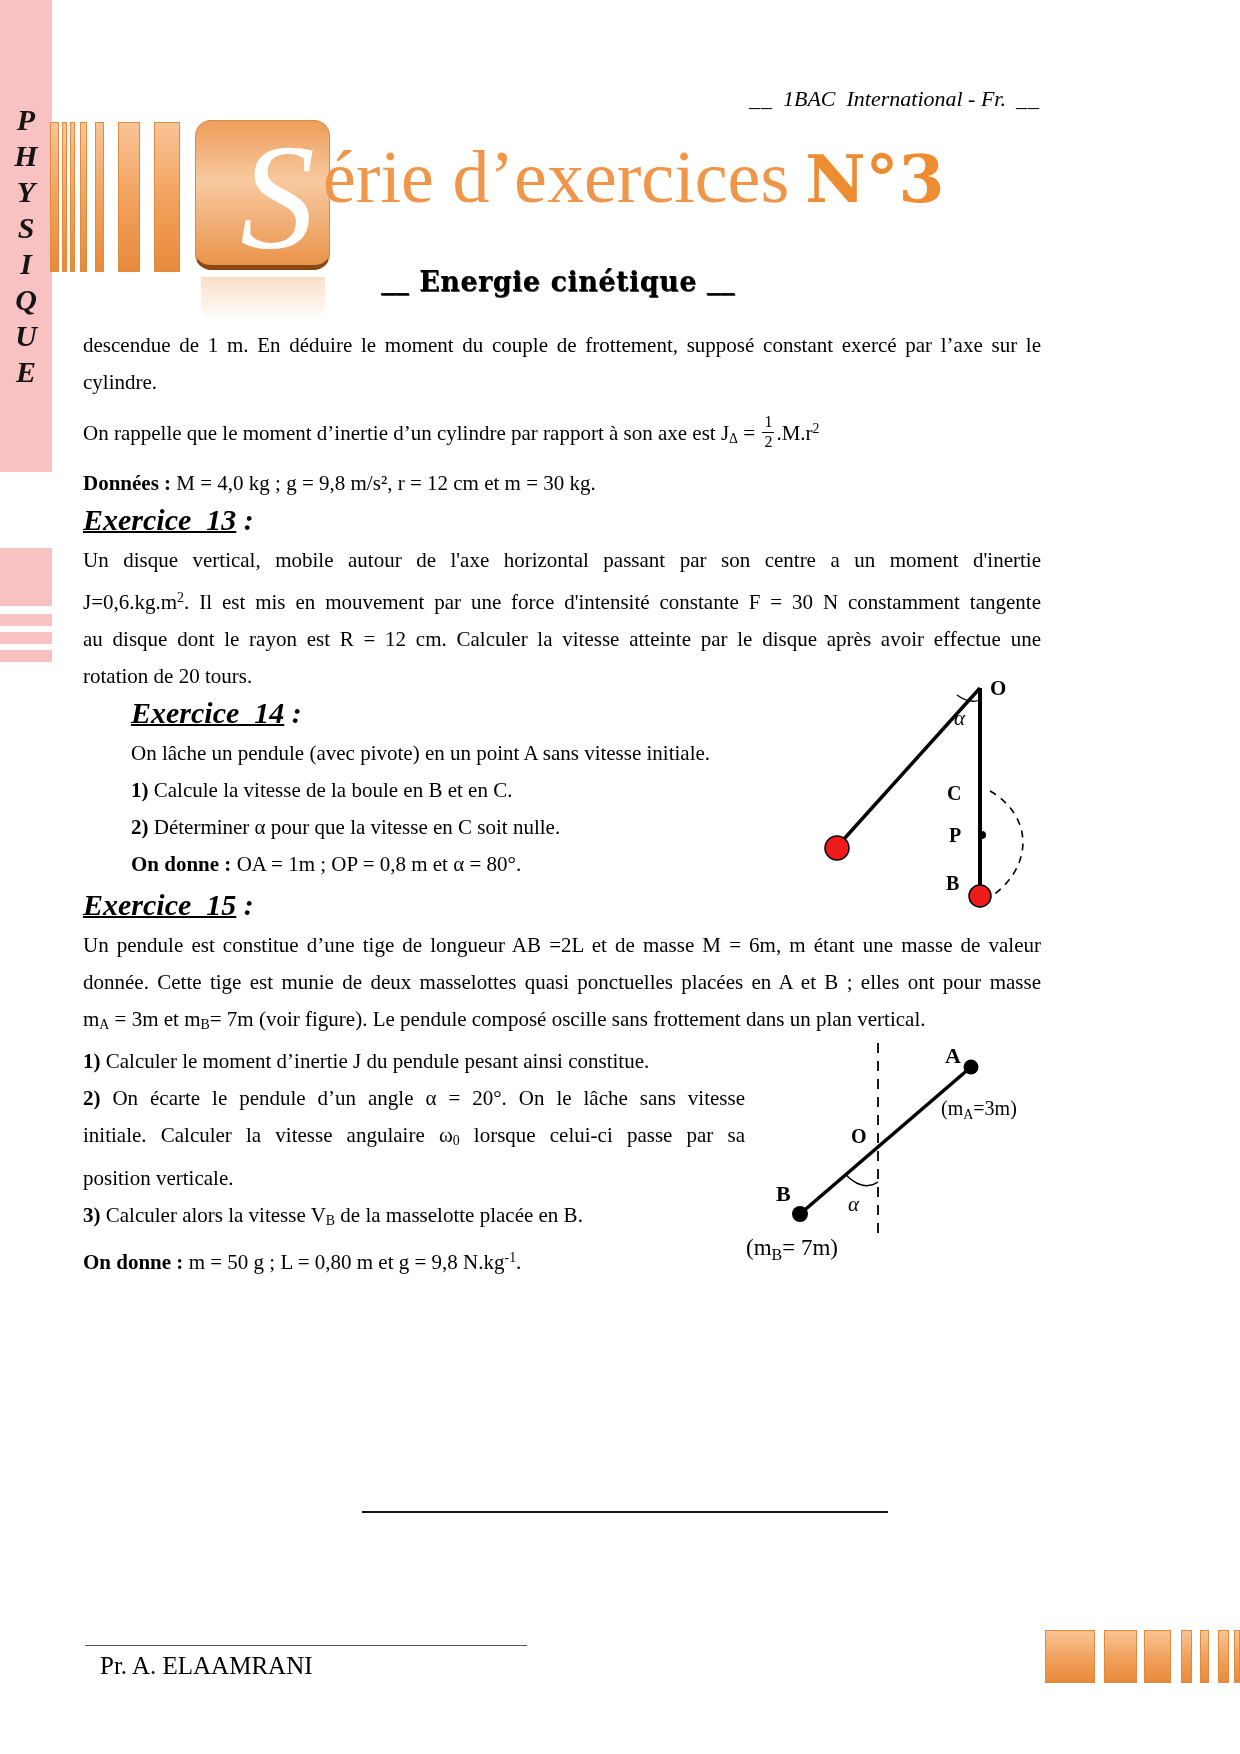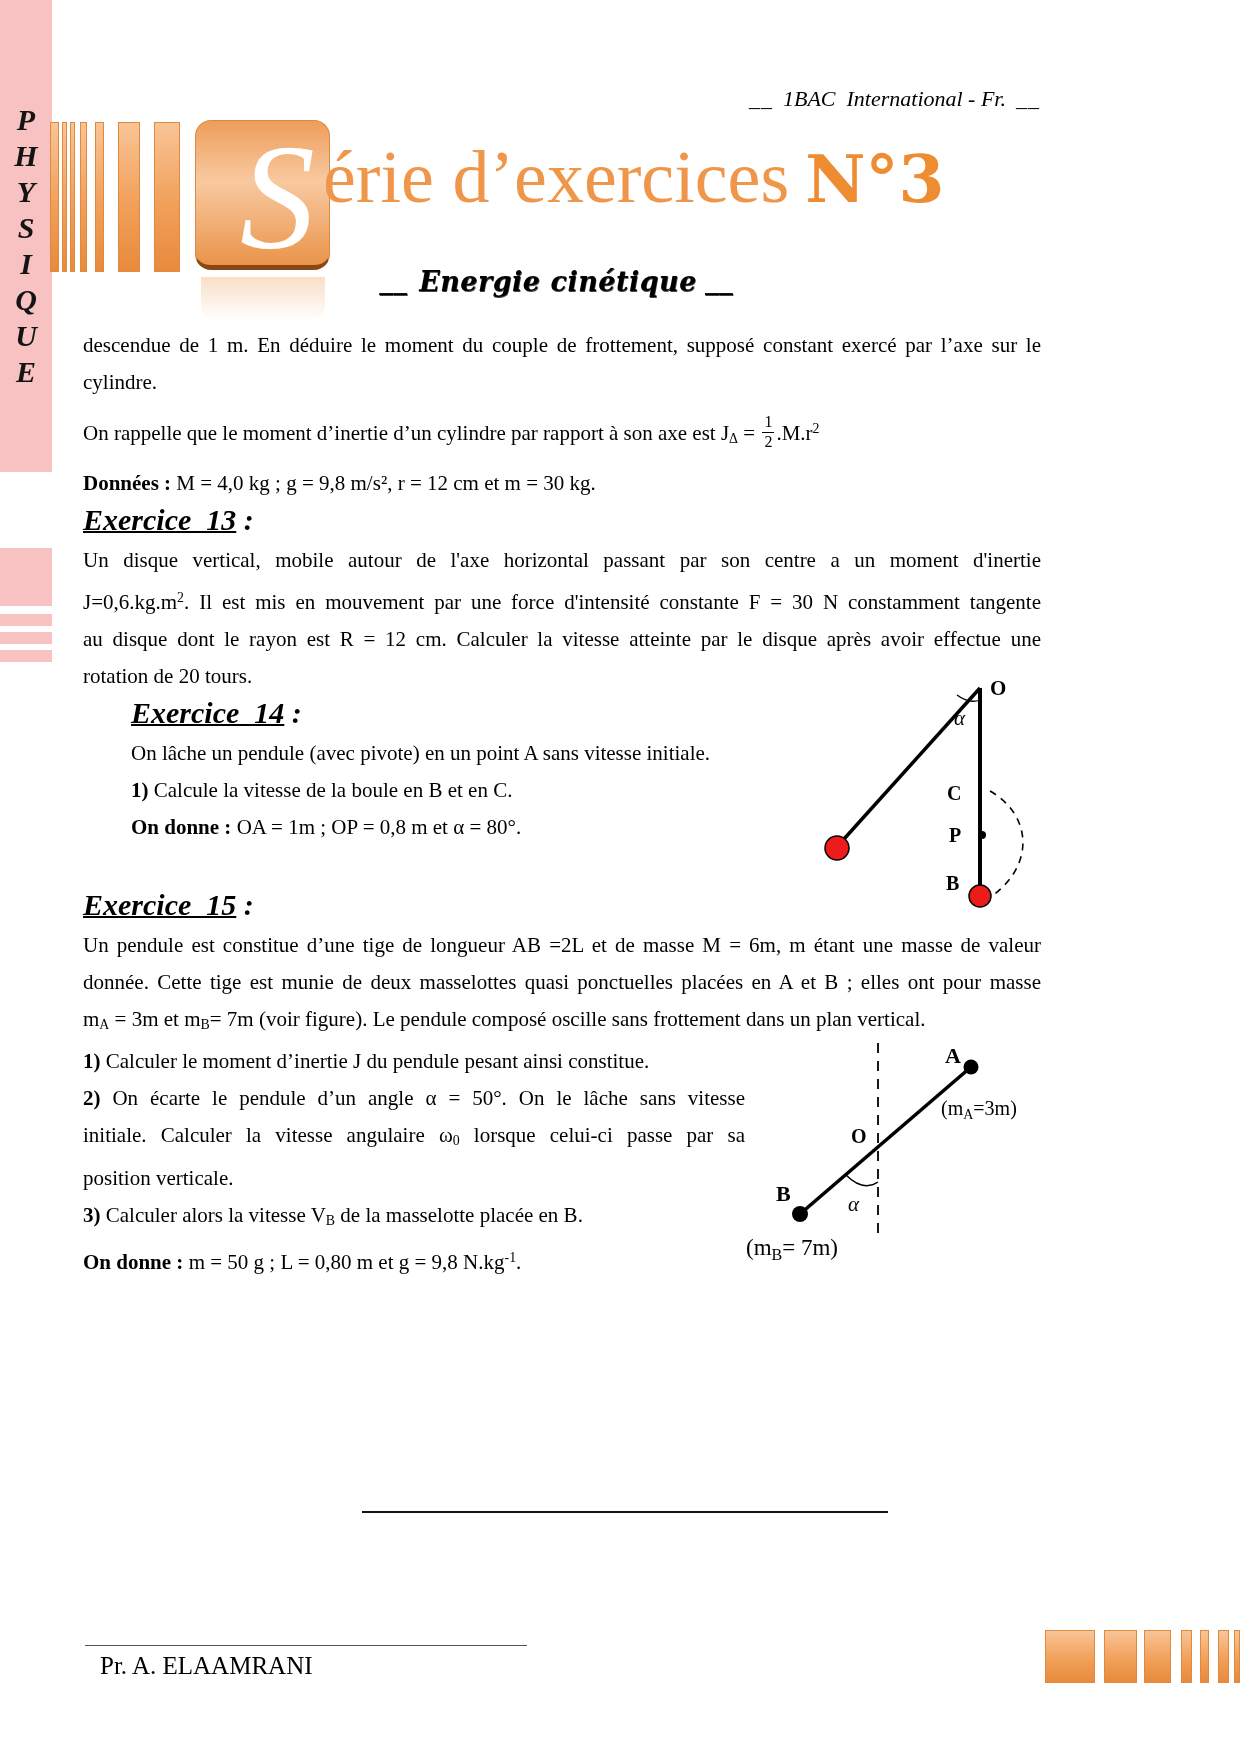--- a/index.html
+++ b/index.html
@@ -28,21 +28,21 @@
   .title-num{font-size:66px;color:#ee8c31;font-weight:bold;font-family:"DejaVu Serif",serif;
         margin-left:16px;}
   
   .hdr{position:absolute;left:600px;top:60px;width:450px;text-align:right;font-style:italic;
         font-size:22px;white-space:pre-wrap;}
   .hdr .u{}
   .hdr .dash{letter-spacing:1px;margin:0 10px;}
   
   .subtitle{position:absolute;left:198px;top:266px;width:720px;text-align:center;font-size:27px;
         font-weight:bold;font-family:"DejaVu Serif",serif;letter-spacing:0.5px;
-        text-shadow:0.6px 0.6px 0 #444;font-style:italic;}
+        text-shadow:0.6px 0.6px 0 #444;}
   .subtitle .dash{margin:0 10px;font-family:"Liberation Serif",serif;}
   
   .block{position:absolute;left:83px;width:958px;font-size:21px;}
   .line{line-height:37px;}
   .jline{text-align:justify;text-align-last:justify;}
   .b{font-weight:bold;}
   .sub{font-size:66%;vertical-align:-0.25em;}
   .sup{font-size:66%;vertical-align:0.5em;}
   .exh{font-size:30px;font-weight:bold;font-style:italic;height:34px;margin-bottom:5px;
         white-space:pre-wrap;}
@@ -123,20 +123,21 @@
     <div class="line jline"><span>Un disque vertical, mobile autour de l'axe horizontal passant par son centre a un moment d'inertie</span></div>
     <div class="line jline"><span>J=0,6.kg.m</span><span class="sup">2</span><span>. Il est mis en mouvement par une force d'intensité constante F = 30 N constamment tangente</span></div>
     <div class="line jline"><span>au disque dont le rayon est R = 12 cm. Calculer la vitesse atteinte par le disque après avoir effectue une</span></div>
     <div class="line"><span>rotation de 20 tours.</span></div>
   </div>
 
   <div class="block" style="top:696px;margin-left:48px;">
     <div class="exh"><span class="u">Exercice  14</span><span> :</span></div>
     <div class="line"><span>On lâche un pendule (avec pivote) en un point A sans vitesse initiale.</span></div>
     <div class="line"><span class="b">1)</span><span> Calcule la vitesse de la boule en B et en C.</span></div>
+    <div class="line"><span class="b">2)</span><span> Déterminer α pour que la vitesse en C soit nulle.</span></div>
     <div class="line"><span class="b">On donne :</span><span> OA = 1m ; OP = 0,8 m et α = 80°.</span></div>
   </div>
 
   <svg class="fig" style="left:808px;top:665px;" width="255" height="255" viewBox="0 0 255 255">
     <line x1="172" y1="23" x2="172" y2="233" stroke="#000" stroke-width="4"></line>
     <line x1="172" y1="23" x2="36" y2="174" stroke="#000" stroke-width="3.5"></line>
     <path d="M 149,30 Q 161,39 172,35" stroke="#000" stroke-width="1.3" fill="none"></path>
     <path d="M 182,126 C 224,150 227,200 184,231" stroke="#000" stroke-width="1.6" fill="none" stroke-dasharray="7 6"></path>
     <circle cx="29" cy="183" r="12" fill="#ee1b1b" stroke="#000" stroke-width="1.5"></circle>
     <circle cx="172" cy="231" r="11" fill="#ee1b1b" stroke="#000" stroke-width="1.5"></circle>
@@ -148,21 +149,21 @@
     <text x="138" y="225" font-size="20" class="svgb">B</text>
   </svg>
 
   <div class="block" style="top:888px;">
     <div class="exh"><span class="u">Exercice  15</span><span> :</span></div>
     <div class="line jline"><span>Un pendule est constitue d’une tige de longueur AB =2L et de masse M = 6m, m étant une masse de valeur</span></div>
     <div class="line jline"><span>donnée. Cette tige est munie de deux masselottes quasi ponctuelles placées en A et B ; elles ont pour masse</span></div>
     <div class="line"><span>m</span><span class="sub">A</span><span> = 3m et m</span><span class="sub">B</span><span>= 7m (voir figure). Le pendule composé oscille sans frottement dans un plan vertical.</span></div>
     <div class="narrow">
       <div class="line"><span class="b">1)</span><span> Calculer le moment d’inertie J du pendule pesant ainsi constitue.</span></div>
-      <div class="line jline"><span class="b">2)</span><span> On écarte le pendule d’un angle α = 50°. On le lâche sans vitesse</span></div>
+      <div class="line jline"><span class="b">2)</span><span> On écarte le pendule d’un angle α = 20°. On le lâche sans vitesse</span></div>
       <div class="line jline"><span>initiale. Calculer la vitesse angulaire ω</span><span class="sub">0</span><span> lorsque celui-ci passe par sa</span></div>
       <div class="line"><span>position verticale.</span></div>
       <div class="line"><span class="b">3)</span><span> Calculer alors la vitesse V</span><span class="sub">B</span><span> de la masselotte placée en B.</span></div>
       <div class="line"><span class="b">On donne :</span><span> m = 50 g ; L = 0,80 m et g = 9,8 N.kg</span><span class="sup">-1</span><span>.</span></div>
     </div>
   </div>
 
   <svg class="fig" style="left:738px;top:1033px;" width="335" height="240" viewBox="0 0 335 240">
     <line x1="140" y1="10" x2="140" y2="207" stroke="#000" stroke-width="1.8" stroke-dasharray="10 8"></line>
     <line x1="233" y1="34" x2="62" y2="181" stroke="#000" stroke-width="3.6"></line>

